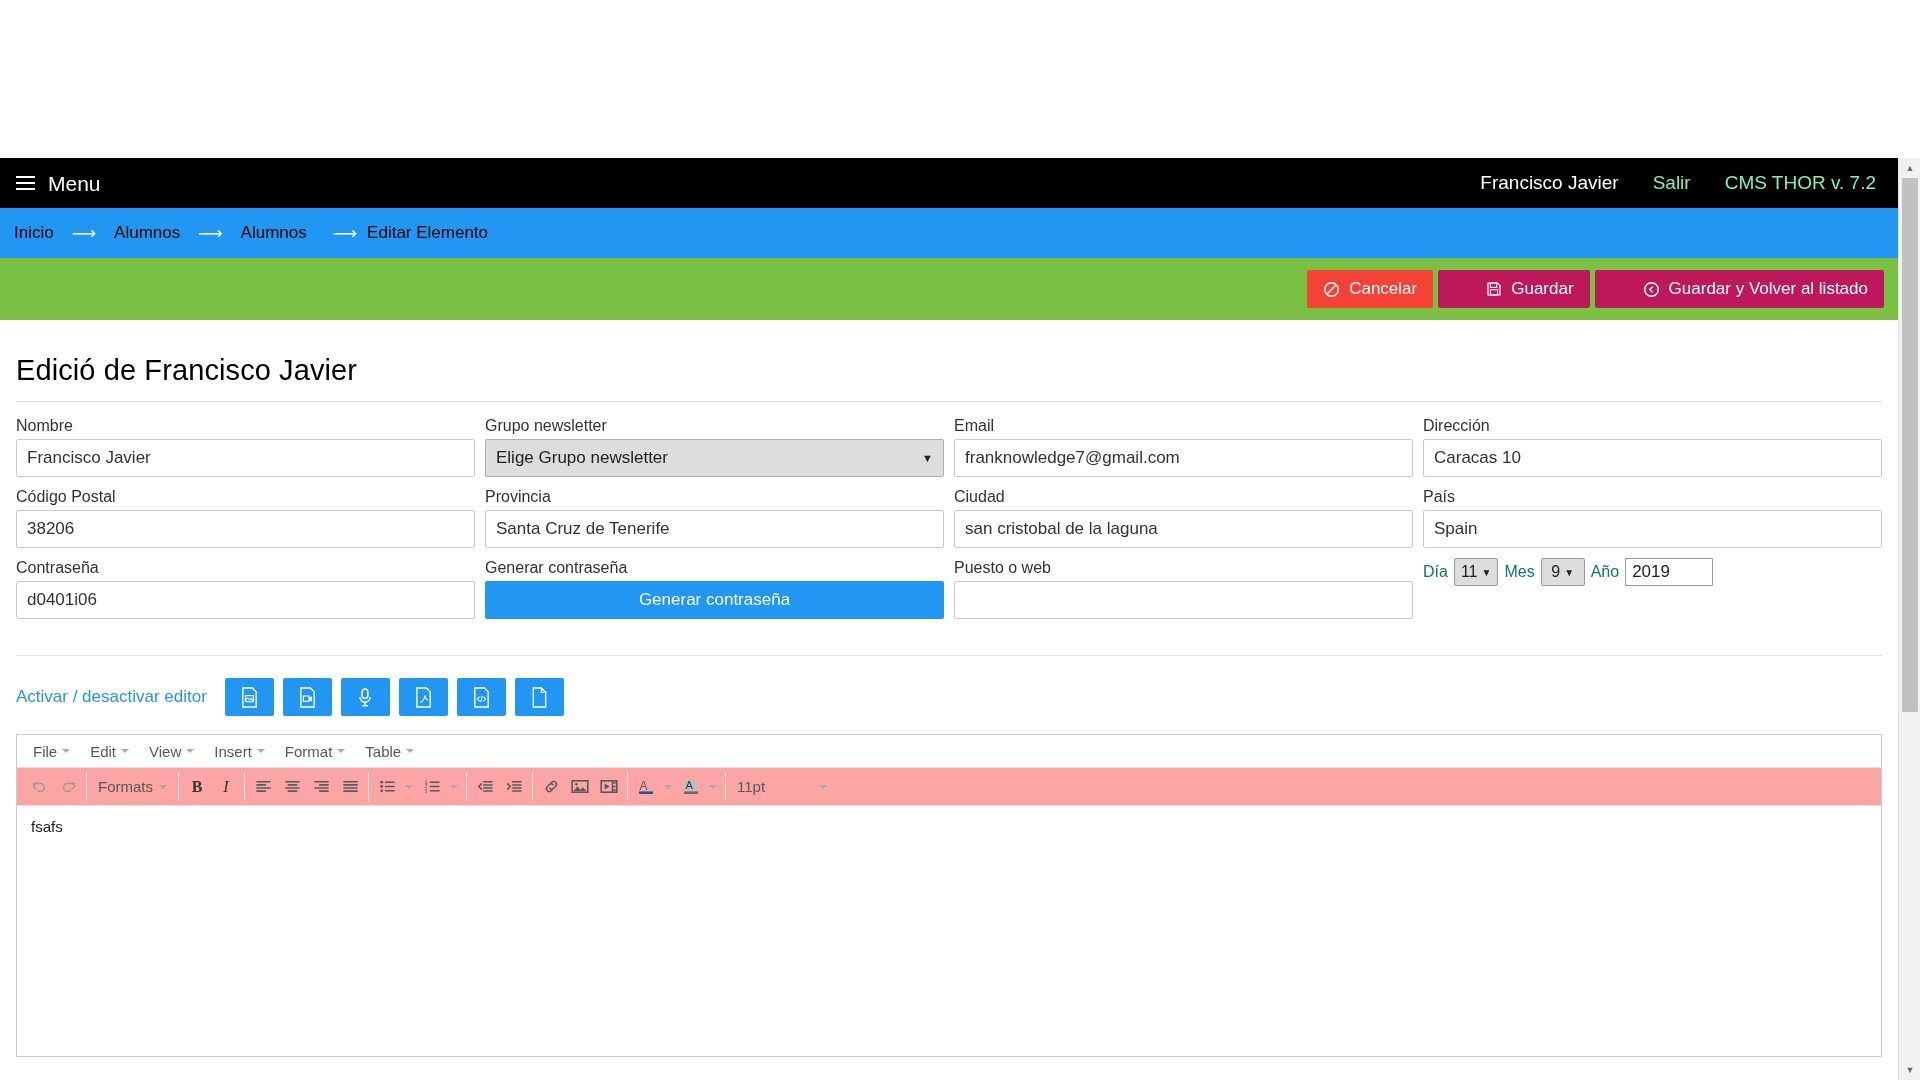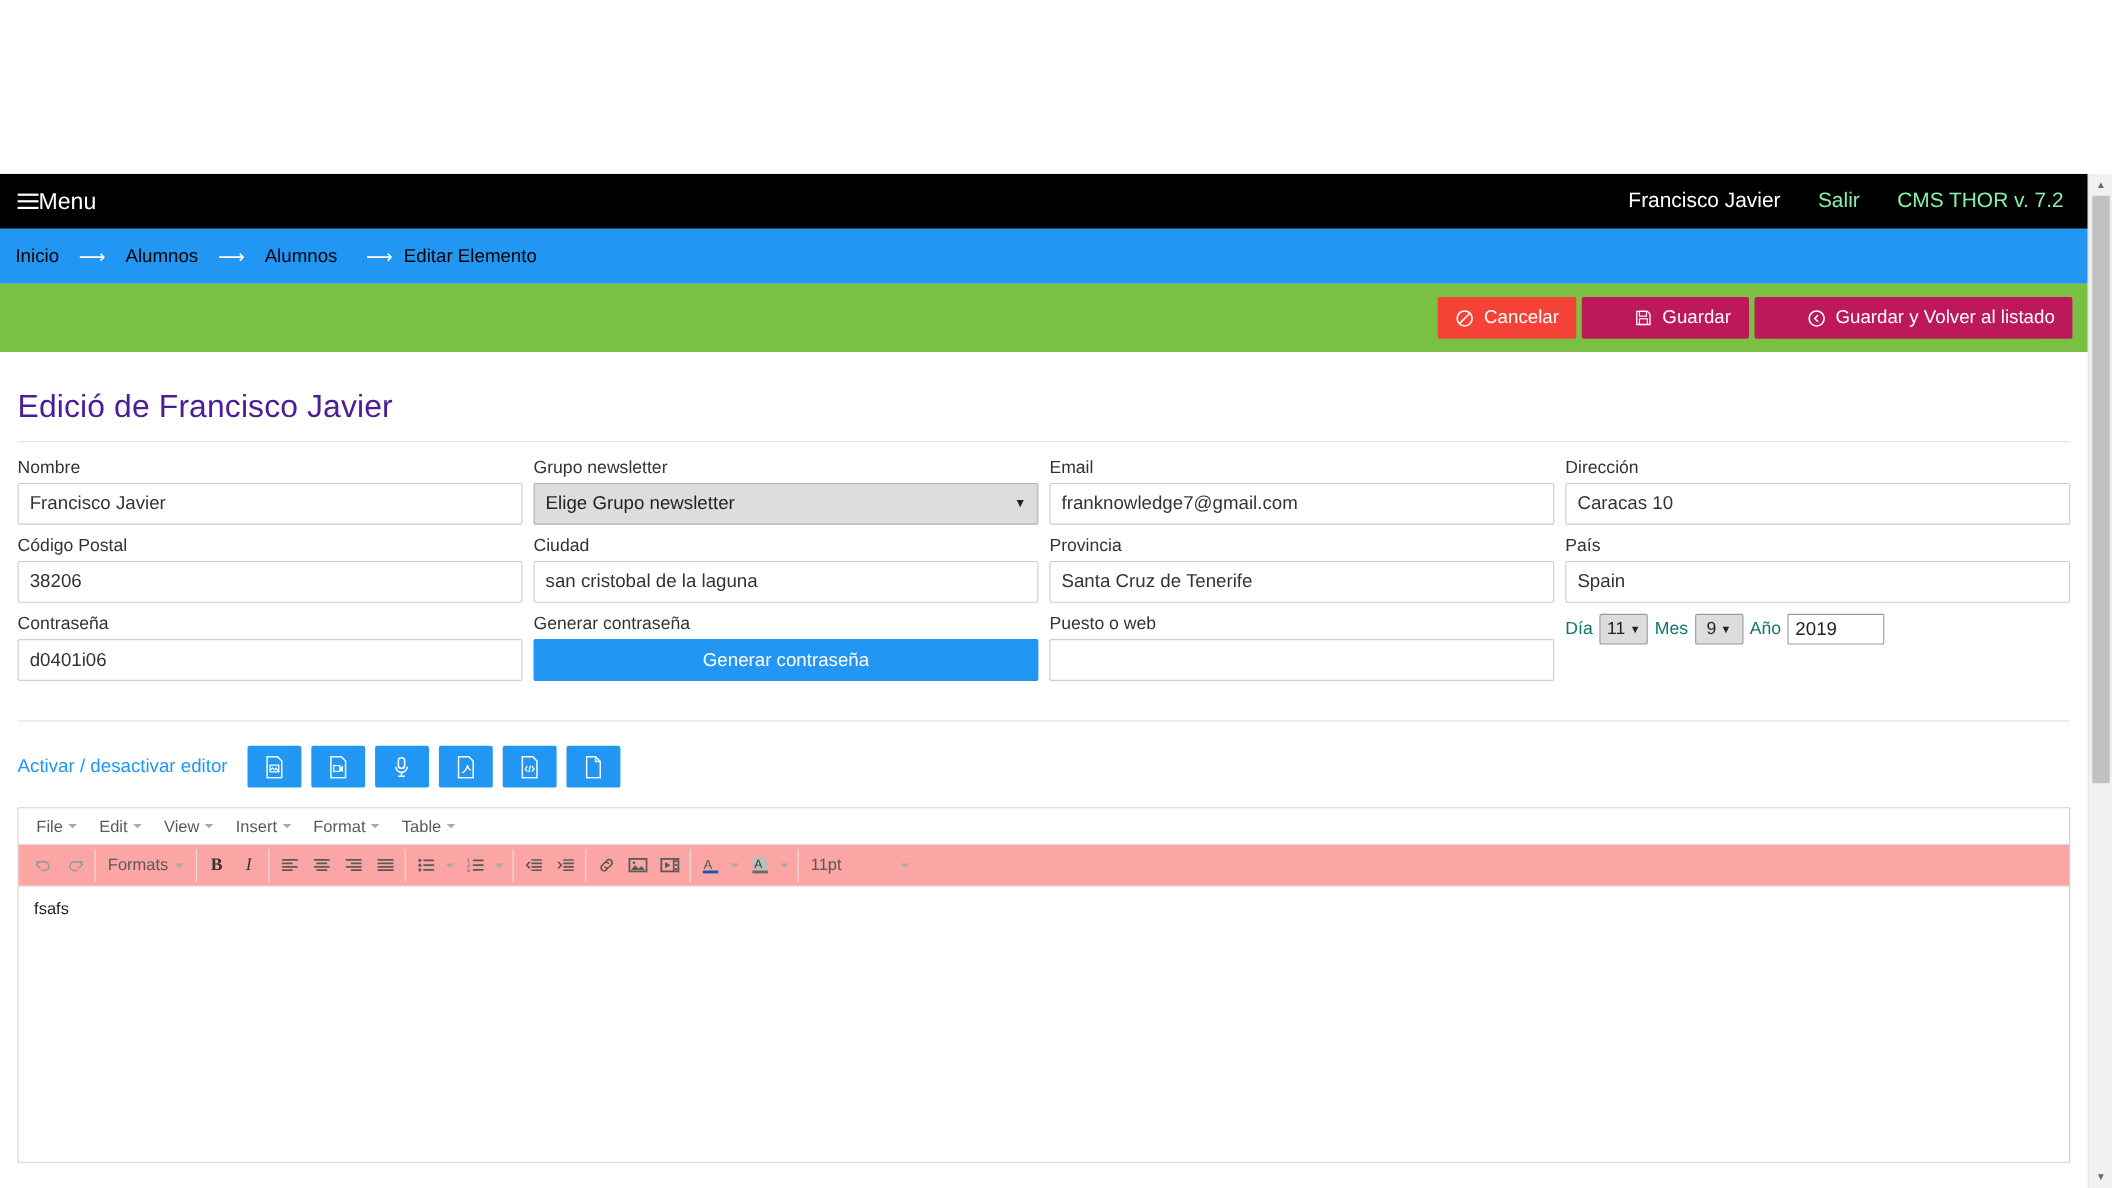--- a/index.html
+++ b/index.html
@@ -36,20 +36,21 @@
     height: 50px;
     background: #000000;
     display: flex;
     align-items: center;
     padding: 0 0 0 16px;
     color: #ffffff;
   }
   .navbar-brand {
     display: flex;
     align-items: center;
+    gap: 13px;
     font-size: 21px;
     color: #ffffff;
     line-height: 1;
   }
   .hamburger {
     display: inline-block;
     width: 19px; height: 15px;
     position: relative;
   }
   .hamburger i {
@@ -117,21 +118,21 @@
   .btn-primary { background: #be185d; padding-left: 48px; }
   .btn svg { display: block; }
 
   
   .page-body {
     padding: 0 16px;
   }
   .page-title {
     font-size: 29px;
     font-weight: normal;
-    color: #4c1d95;
+    color: #000000;
     margin: 34px 0 14px 0;
     letter-spacing: .1px;
   }
   .hr {
     border: 0;
     border-top: 1px solid #e3e3e3;
     margin: 0 0 14px 0;
   }
   .form-grid {
     display: grid;
@@ -459,26 +460,26 @@
 
           <div class="field">
             <label class="field-label">Dirección</label>
             <input class="input" value="Caracas 10" style="">
           </div>
           <div class="field">
             <label class="field-label">Código Postal</label>
             <input class="input" value="38206" style="">
           </div>
           <div class="field">
+            <label class="field-label">Provincia</label>
+            <input class="input" value="Santa Cruz de Tenerife" style="">
+          </div>
+          <div class="field">
             <label class="field-label">Ciudad</label>
             <input class="input" value="san cristobal de la laguna" style="">
-          </div>
-          <div class="field">
-            <label class="field-label">Provincia</label>
-            <input class="input" value="Santa Cruz de Tenerife" style="">
           </div>
 
           <div class="field">
             <label class="field-label">País</label>
             <input class="input" value="Spain" style="">
           </div>
           <div class="field">
             <label class="field-label">Contraseña</label>
             <input class="input" value="d0401i06" style="">
           </div>

